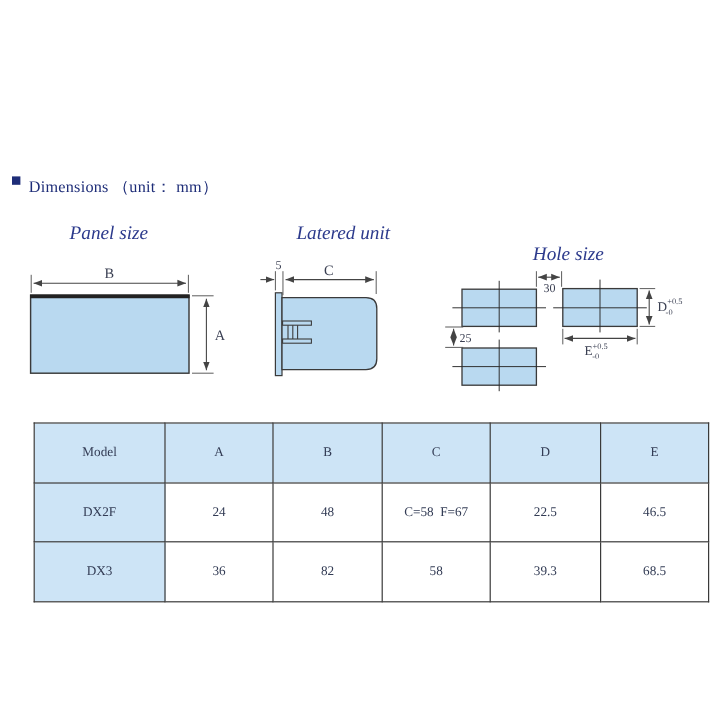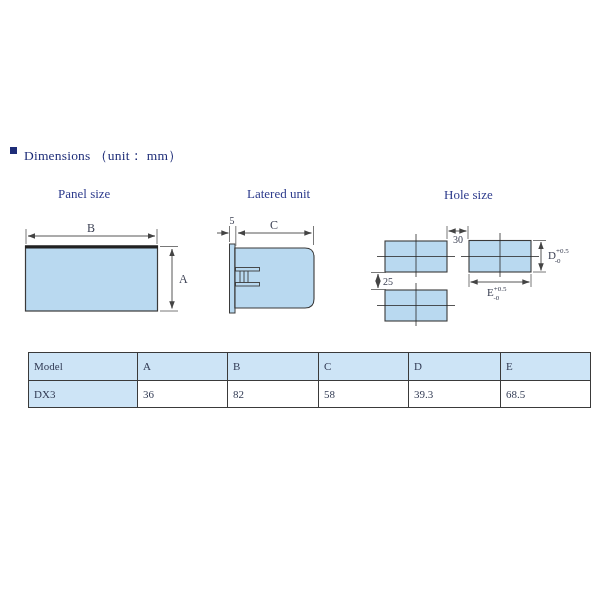--- a/index.html
+++ b/index.html
@@ -1,29 +1,29 @@
 <!DOCTYPE html>
 <html><head>
 <meta charset="utf-8">
 <style>
   html,body{margin:0;padding:0;background:#fff;}
   .page{position:relative;width:600px;height:600px;background:#ffffff;overflow:hidden;
         font-family:"Liberation Serif","DejaVu Serif",serif;}
   .title-row{position:absolute;left:10px;top:147px;display:flex;gap:7px;
              color:#1e2d78;font-size:13.5px;letter-spacing:.2px;}
   .bullet{width:7px;height:7px;background:#1e2d78;display:inline-block;}
-  .sec-label{position:absolute;color:#2c3a8c;font-size:13px;}
+  .sec-label{position:absolute;color:#2c3a8c;font-size:16px;font-style:italic;}
   #lbl-panel{left:58px;top:186px;}
   #lbl-lateral{left:247px;top:186px;}
-  #lbl-hole{left:444px;top:187px;}
+  #lbl-hole{left:444px;top:204px;}
   svg.drawings{position:absolute;left:0;top:0;}
   svg text{font-family:"Liberation Serif","DejaVu Serif",serif;fill:#3a3f52;}
   .dim-table{position:absolute;left:28px;top:352px;border-collapse:collapse;table-layout:fixed;
              font-size:11px;color:#333c55;background:#fff;border:1.5px solid #3a3a3a;}
-  .dim-table th,.dim-table td{border:1px solid #3a3a3a;text-align:left;padding:5px;
+  .dim-table th,.dim-table td{border:1px solid #3a3a3a;text-align:center;padding:16px;
              height:16.5px;line-height:16.5px;white-space:pre;font-weight:normal;}
   .dim-table thead th{background:#cde4f6;}
   .dim-table td.model{background:#cde4f6;}
 </style>
 </head>
 <body>
 
 <div class="page">
 
   <div class="title-row">
@@ -128,20 +128,28 @@
         <th>Model</th>
         <th>A</th>
         <th>B</th>
         <th>C</th>
         <th>D</th>
         <th>E</th>
       </tr>
     </thead>
     <tbody>
       <tr>
+        <td class="model">DX2F</td>
+        <td>24</td>
+        <td>48</td>
+        <td>C=58  F=67</td>
+        <td>22.5</td>
+        <td>46.5</td>
+      </tr>
+      <tr>
         <td class="model">DX3</td>
         <td>36</td>
         <td>82</td>
         <td>58</td>
         <td>39.3</td>
         <td>68.5</td>
       </tr>
     </tbody>
   </table>
 </div>

